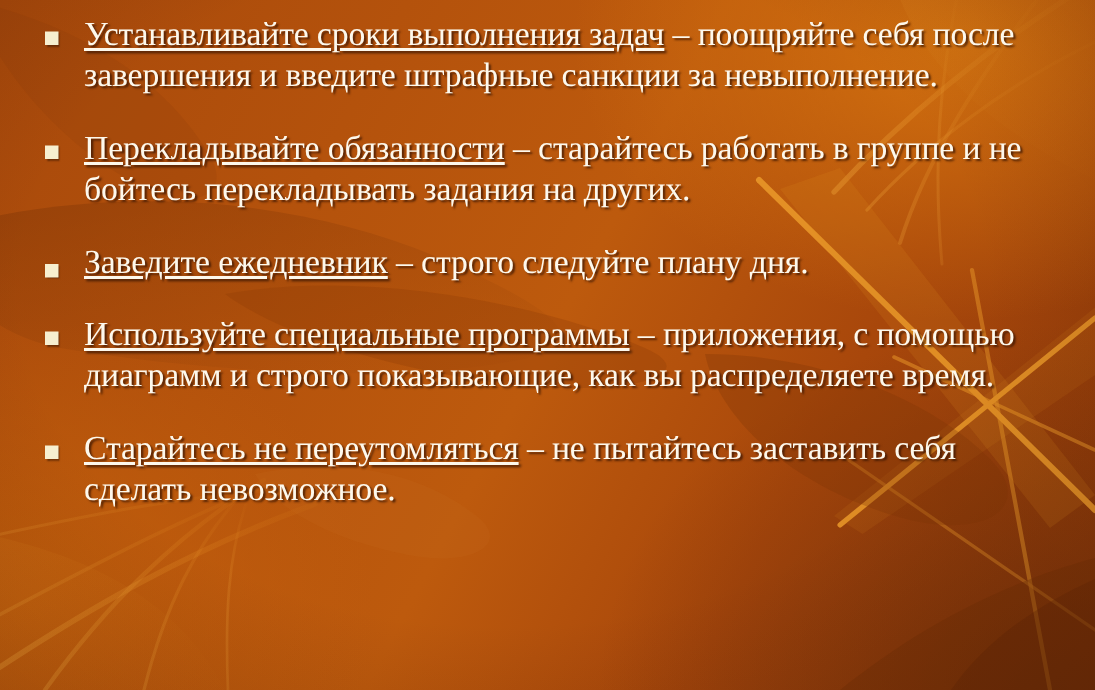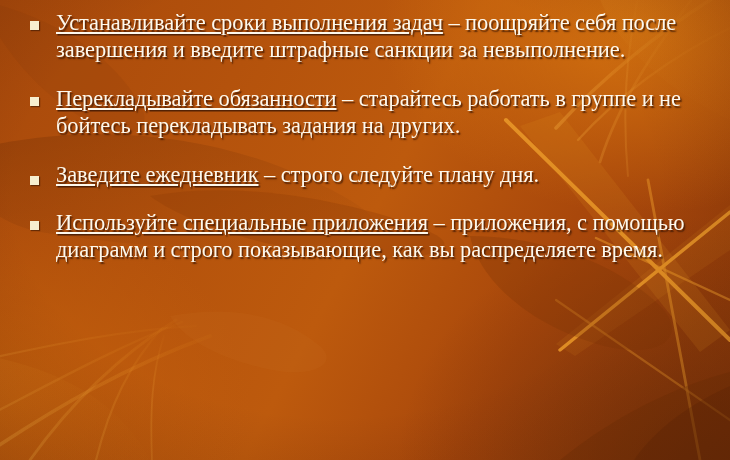--- a/index.html
+++ b/index.html
@@ -164,18 +164,22 @@
       <div class="bullet-text"><span class="lead">Перекладывайте обязанности</span><span> – старайтесь работать в группе и не бойтесь перекладывать задания на других.</span></div>
     </div>
 
     <div class="bullet-row row-2">
       <span class="bullet-marker"></span>
       <div class="bullet-text"><span class="lead">Заведите ежедневник</span><span> – строго следуйте плану дня.</span></div>
     </div>
 
     <div class="bullet-row row-3">
       <span class="bullet-marker"></span>
-      <div class="bullet-text"><span class="lead">Используйте специальные приложения</span><span> – приложения, с помощью диаграмм и строго показывающие, как вы распределяете время.</span></div>
+      <div class="bullet-text"><span class="lead">Используйте специальные программы</span><span> – приложения, с помощью диаграмм и строго показывающие, как вы распределяете время.</span></div>
     </div>
 
+    <div class="bullet-row row-4">
+      <span class="bullet-marker"></span>
+      <div class="bullet-text"><span class="lead">Старайтесь не переутомляться</span><span> – не пытайтесь заставить себя сделать невозможное.</span></div>
+    </div>
 
   </div>
 </div>
 
 </body></html>

